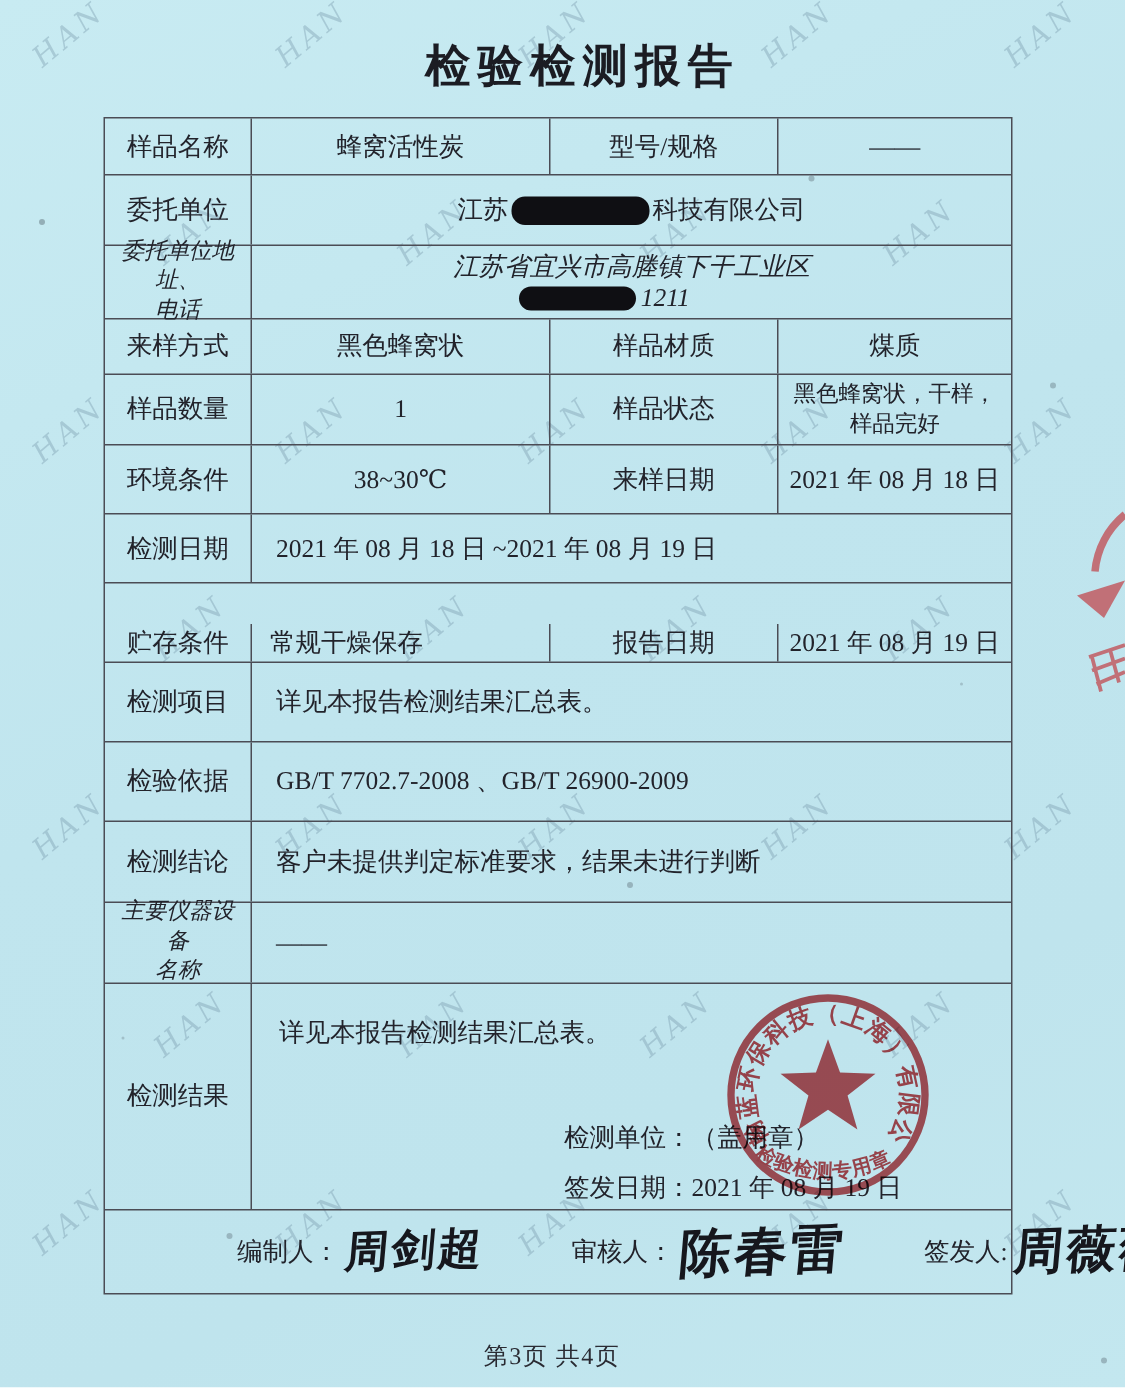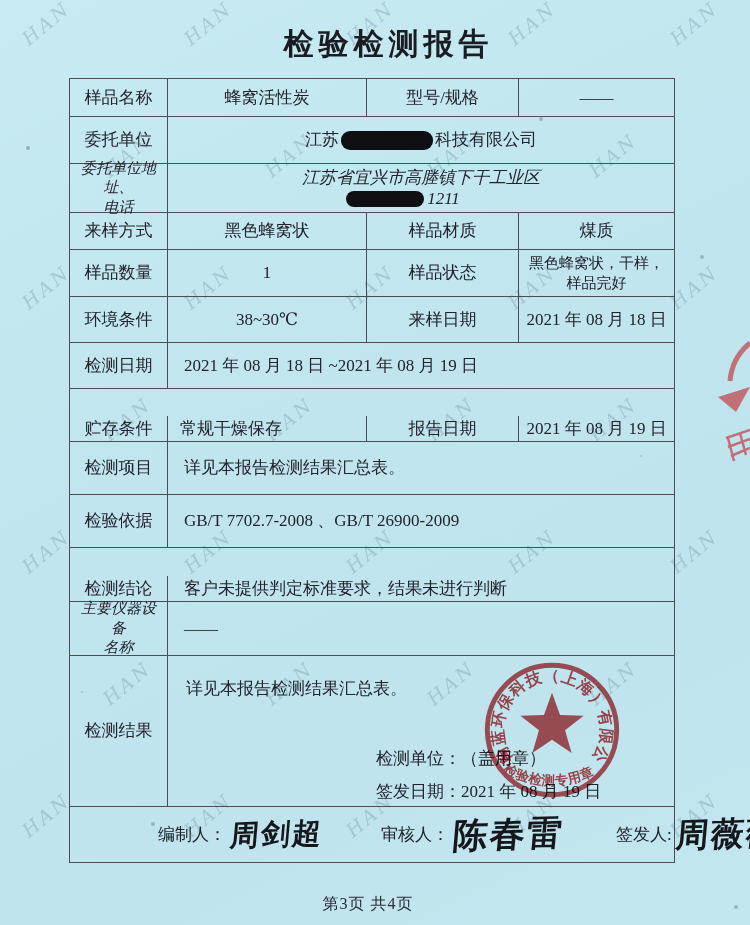--- a/index.html
+++ b/index.html
@@ -64,21 +64,21 @@
   .c2{width:199px;}
   .c3{width:152px;}
   .c4{flex:1;}
   .cspan{flex:1;}
   .left{justify-content:flex-start;text-align:left;padding-left:16px;}
   .col{flex-direction:column;font-style:italic;}
   .small-label{font-size:15px;line-height:1.3;}
   .small-val{font-size:15px;line-height:1.35;}
   .r1{height:38px;}  .r2{height:47px;}  .r3{height:49px;}  .r4{height:37px;}
   .r5{height:47px;}  .r6{height:46px;}  .r7{height:46px;}  .r8{height:53px;align-items:flex-end;}
-  .r9{height:53px;font-family:Liberation Serif, serif;}  .r10{height:53px;} .r11{height:54px;align-items:flex-end;} .r12{height:54px;}
+  .r9{height:53px;font-family:Liberation Serif, serif;}  .r10{height:53px;} .r11{height:54px;} .r12{height:54px;}
   .r13{height:151px;} .r14{height:55px;}
   .redact{
     display:inline-block;vertical-align:-4px;background:#0f0f13;border-radius:9px;
   }
   .redact.company{width:92px;height:19px;margin:0 2px;}
   .redact.phone{width:78px;height:16px;margin-right:3px;vertical-align:-3px;}
   
   .results-cell{position:relative;padding:0;display:block;overflow:visible;}
   .res-line1{position:absolute;left:18px;top:22px;}
   .res-unit{position:absolute;left:208px;top:92px;white-space:nowrap;}

